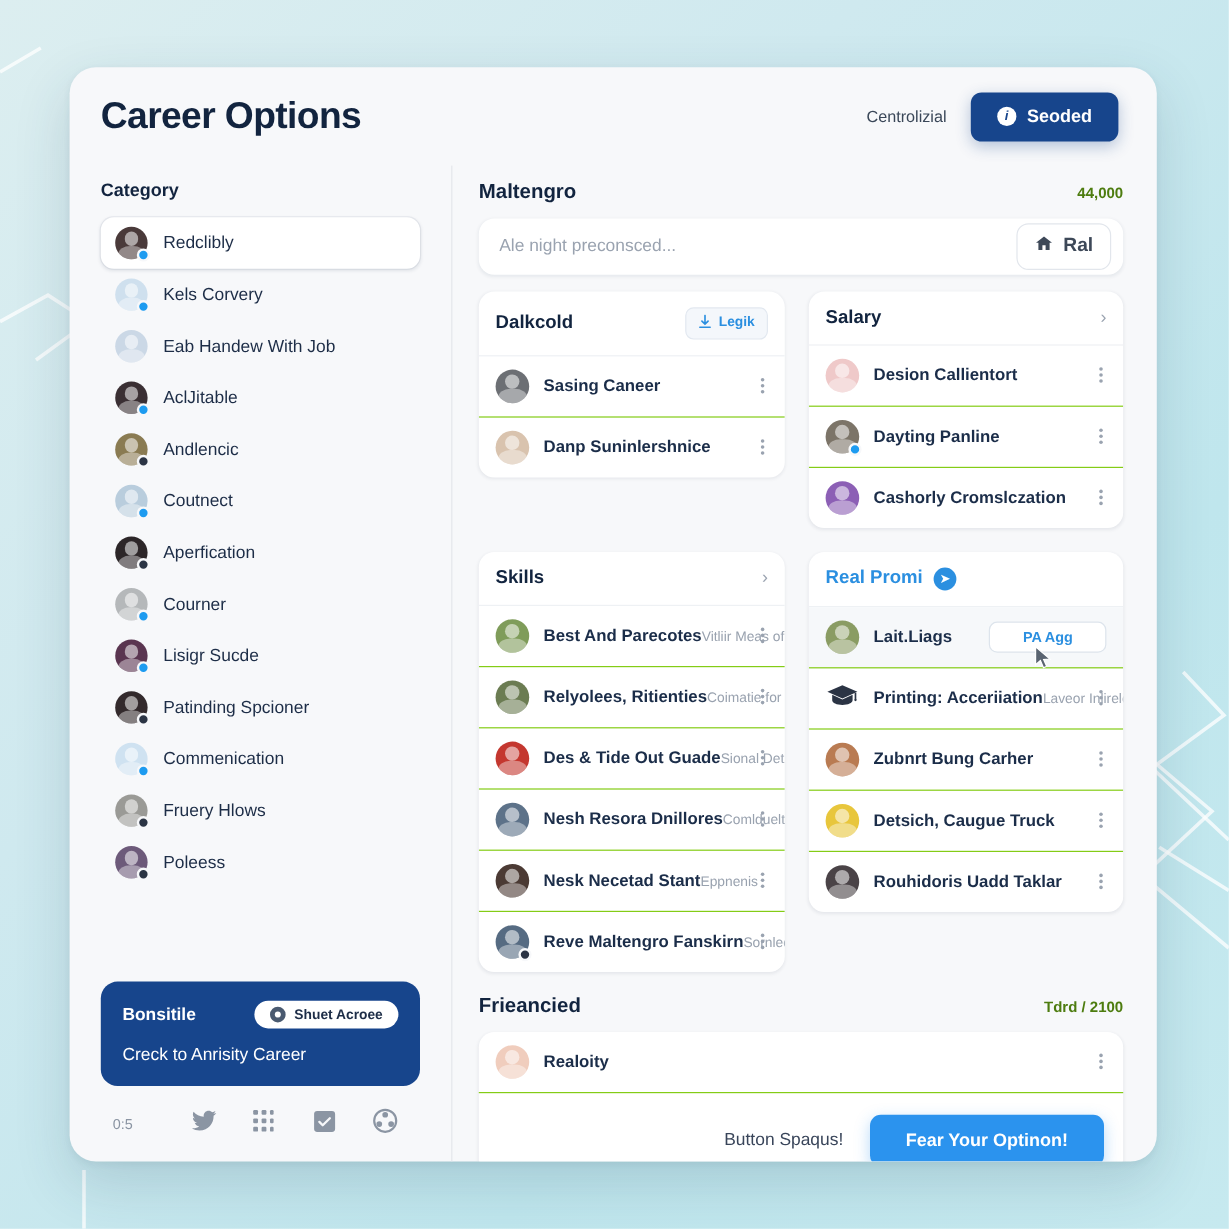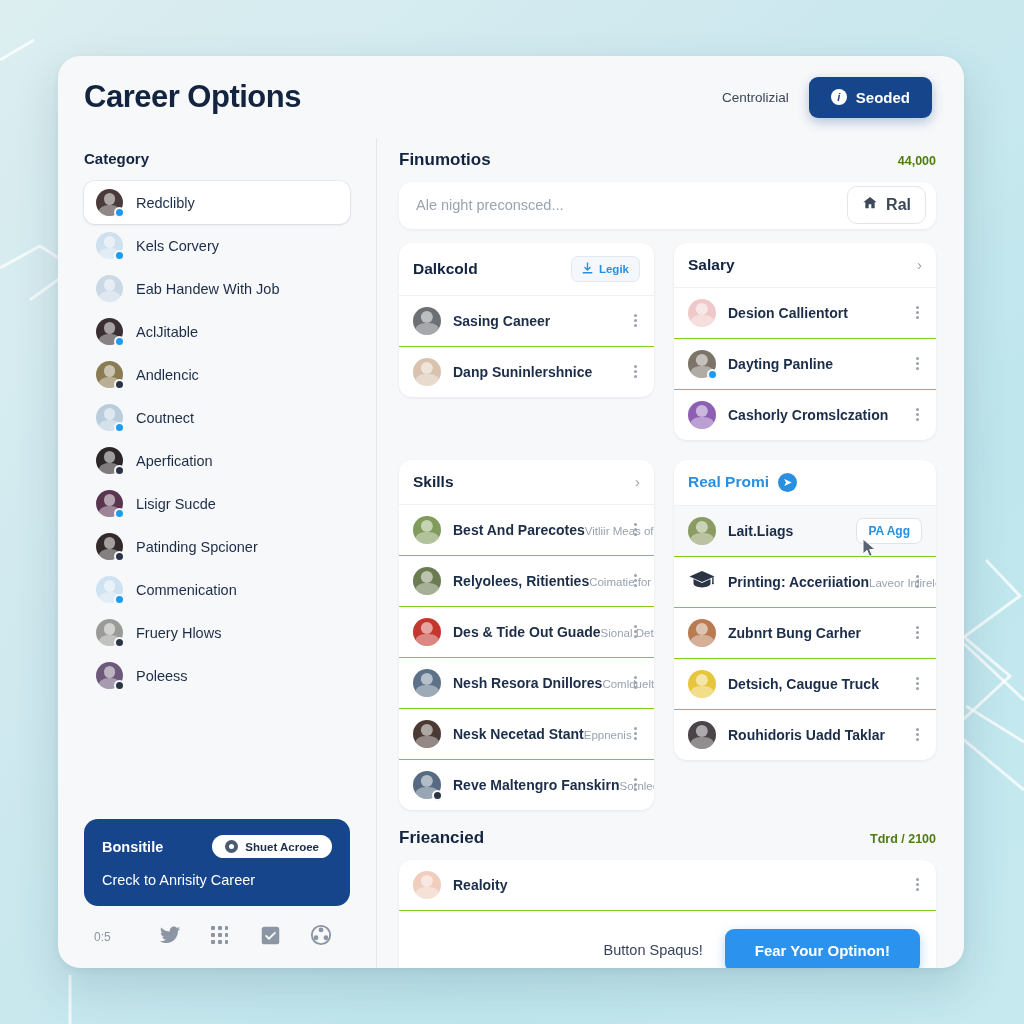--- a/index.html
+++ b/index.html
@@ -249,21 +249,21 @@
   }
   .kebab {
     margin-left: auto; flex: none;
     display: flex; flex-direction: column; gap: 2px;
     padding: 3px; cursor: pointer;
   }
   .kebab i { width: 3px; height: 3px; border-radius: 50%; background: #9aa3b0; display: block; }
   .pill-tag {
     margin-left: auto;
     background: #fff; border: 1px solid #dde4ec;
-    border-radius: 7px; padding: 5px 11px;
+    border-radius: 7px; padding: 5px 27px;
     font-size: 12px; font-weight: 700; color: #2b8fe0;
     font-family: inherit; cursor: pointer;
   }
   .cap-ico { width: 28px; height: 28px; flex: none; color: #2b3444; }
 
   
   .bottom { margin-top: 18px; display: flex; flex-direction: column; min-height: 0; }
   .bottom-card {
     background: #fff; border-radius: 13px;
     box-shadow: 0 1px 3px rgba(20,40,70,.08);
@@ -373,20 +373,27 @@
               <span class="badge"></span>
             </span>
             <span class="cat-label">Coutnect</span>
           </div>
           <div class="cat-item">
             <span class="avatar" style="background: rgb(44, 38, 40);">
               <span class="face"></span>
               <span class="badge dark"></span>
             </span>
             <span class="cat-label">Aperfication</span>
+          </div>
+          <div class="cat-item">
+            <span class="avatar" style="background: rgb(181, 184, 186);">
+              <span class="face"></span>
+              <span class="badge"></span>
+            </span>
+            <span class="cat-label">Courner</span>
           </div>
           <div class="cat-item">
             <span class="avatar" style="background: rgb(90, 53, 80);">
               <span class="face"></span>
               <span class="badge"></span>
             </span>
             <span class="cat-label">Lisigr Sucde</span>
           </div>
           <div class="cat-item">
             <span class="avatar" style="background: rgb(51, 42, 44);">
@@ -474,21 +481,21 @@
                 <circle cx="17.4" cy="15" r="2.6"></circle>
               </svg>
           </span>
         </div>
       </div>
     </div>
 
     <div class="main">
 
       <div class="sec-head">
-        <span class="sec-title">Finumotios</span>
+        <span class="sec-title">Maltengro</span>
         <span class="sec-meta">44,000</span>
       </div>
 
       <div class="searchbar">
         <input class="search-input" type="text" placeholder="Ale night preconsced..." style="">
         <button class="search-btn">
           <span>
             <svg width="16" height="16" viewBox="0 0 24 24" fill="#3d4858">
                 <path d="M12 3L2 11h3v9h5v-6h4v6h5v-9h3z"></path>
               </svg>

